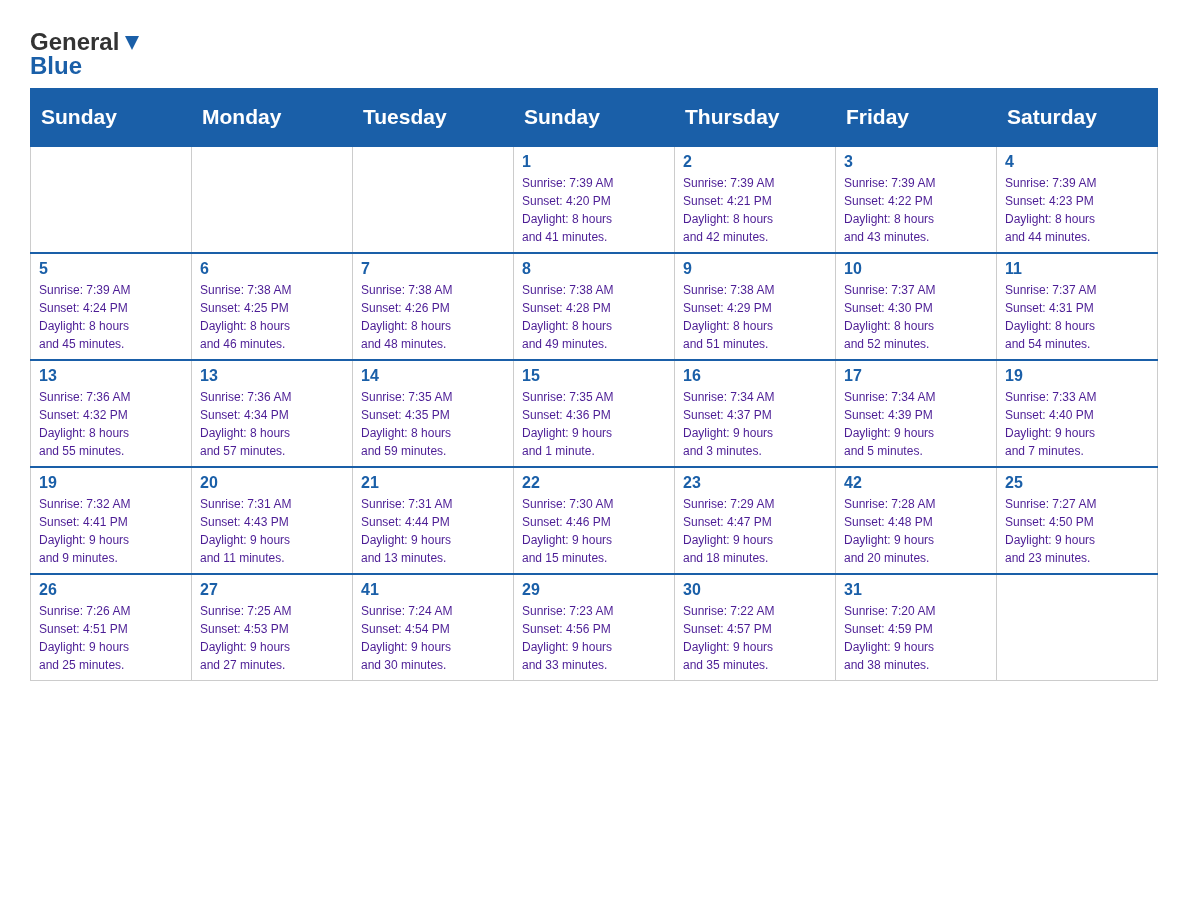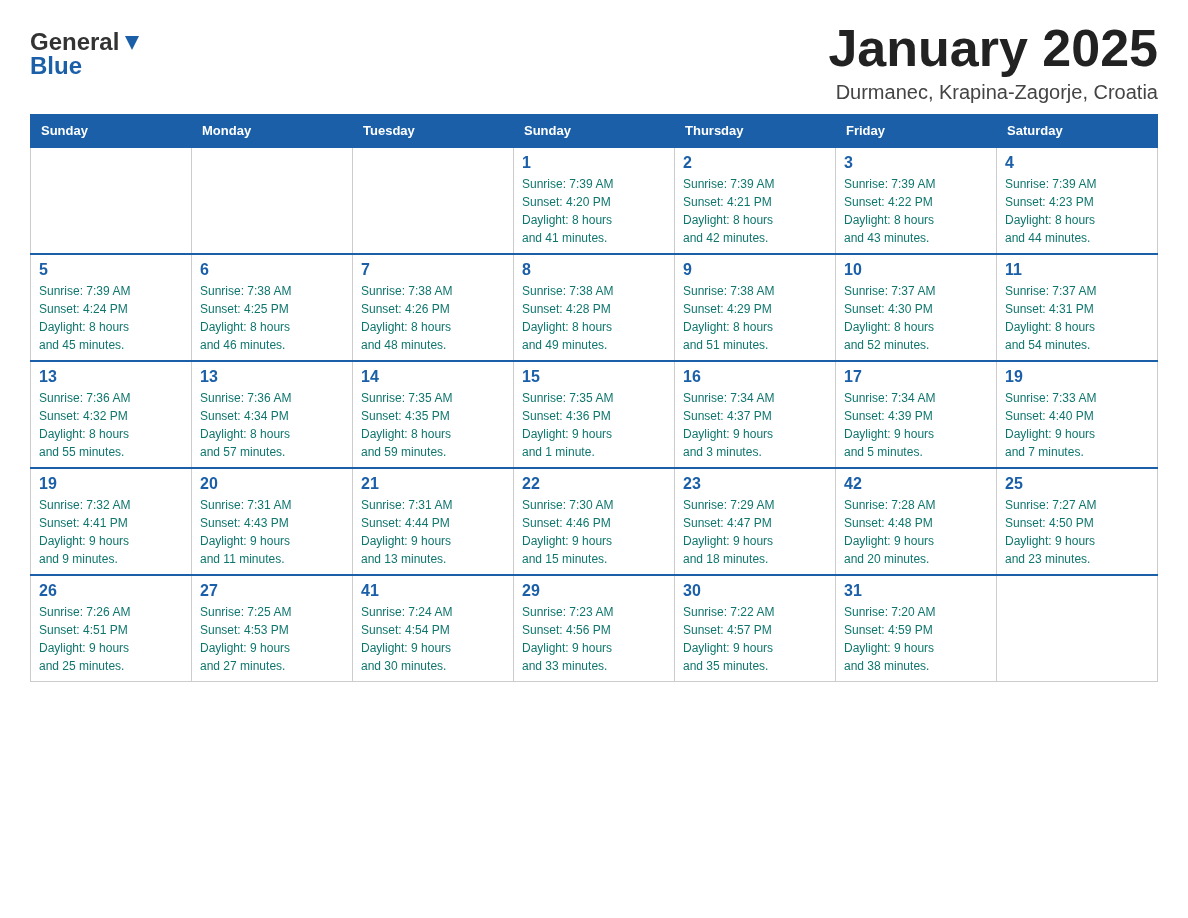--- a/index.html
+++ b/index.html
@@ -36,23 +36,23 @@
       margin-top: 4px;
     }
     .calendar {
       width: 100%;
       border-collapse: collapse;
       margin-top: 10px;
     }
     .calendar th {
       background-color: #1a5fa8;
       color: #fff;
-      font-size: 13px;
-      font-weight: bold;
-      padding: 8px 10px;
+      font-size: 21px;
+      font-weight: bold;
+      padding: 16px 10px;
       text-align: left;
       border: 1px solid #1a5fa8;
     }
     .calendar td {
       border: 1px solid #ccc;
       vertical-align: top;
       padding: 6px 8px;
       width: 14.28%;
       min-height: 110px;
       font-size: 12.5px;
@@ -63,21 +63,21 @@
     }
     .day-number {
       font-size: 16px;
       font-weight: bold;
       color: #1a5fa8;
       display: block;
       margin-bottom: 3px;
     }
     .day-info {
       font-size: 12px;
-      color: #0f766e;
+      color: #4c1d95;
       line-height: 1.5;
     }
     .week-row td {
       border-top: 2px solid #1a5fa8;
     }
     
     .logo-wrapper {
       display: flex;
       align-items: flex-end;
       gap: 2px;
@@ -108,24 +108,20 @@
           <svg width="22" height="22" viewBox="0 0 22 22" style="margin-left:2px;margin-top:2px;">
             <polygon points="4,4 18,4 11,18" fill="#1a5fa8"></polygon>
           </svg>
         </div>
         <div>
           <span class="blue-text">Blue</span>
         </div>
       </div>
     </div>
   </div>
-  <div class="title-block">
-    <div class="month-title">January 2025</div>
-    <div class="location">Durmanec, Krapina-Zagorje, Croatia</div>
-  </div>
 </div>
 
 <table class="calendar">
   <thead>
     <tr>
     <th>Sunday</th>
         <th>Monday</th>
         <th>Tuesday</th>
         <th>Sunday</th>
         <th>Thursday</th>

